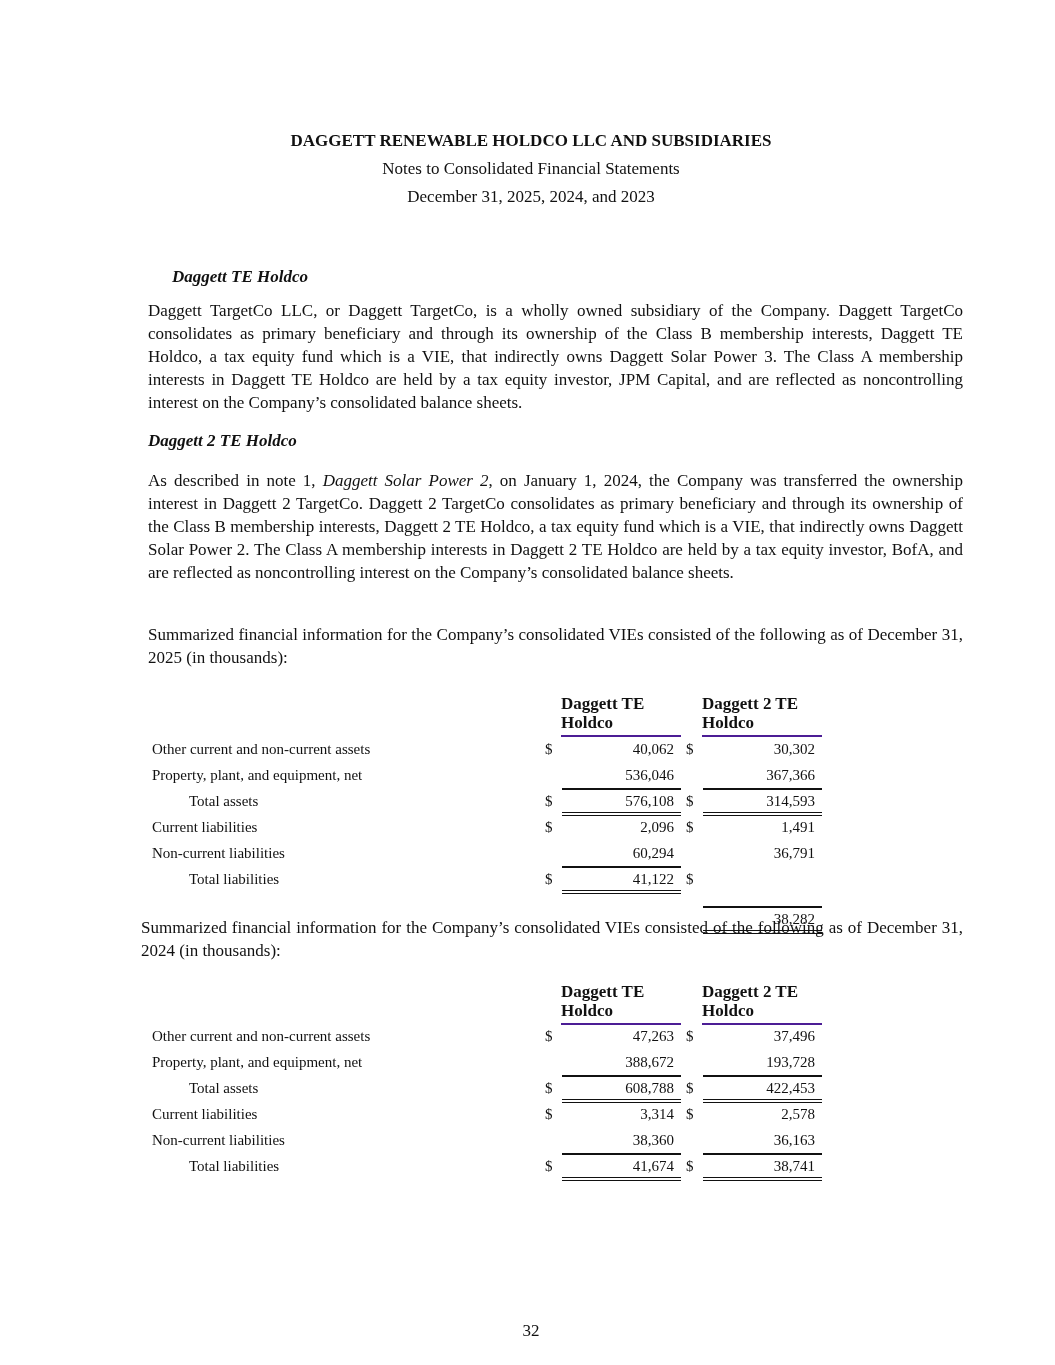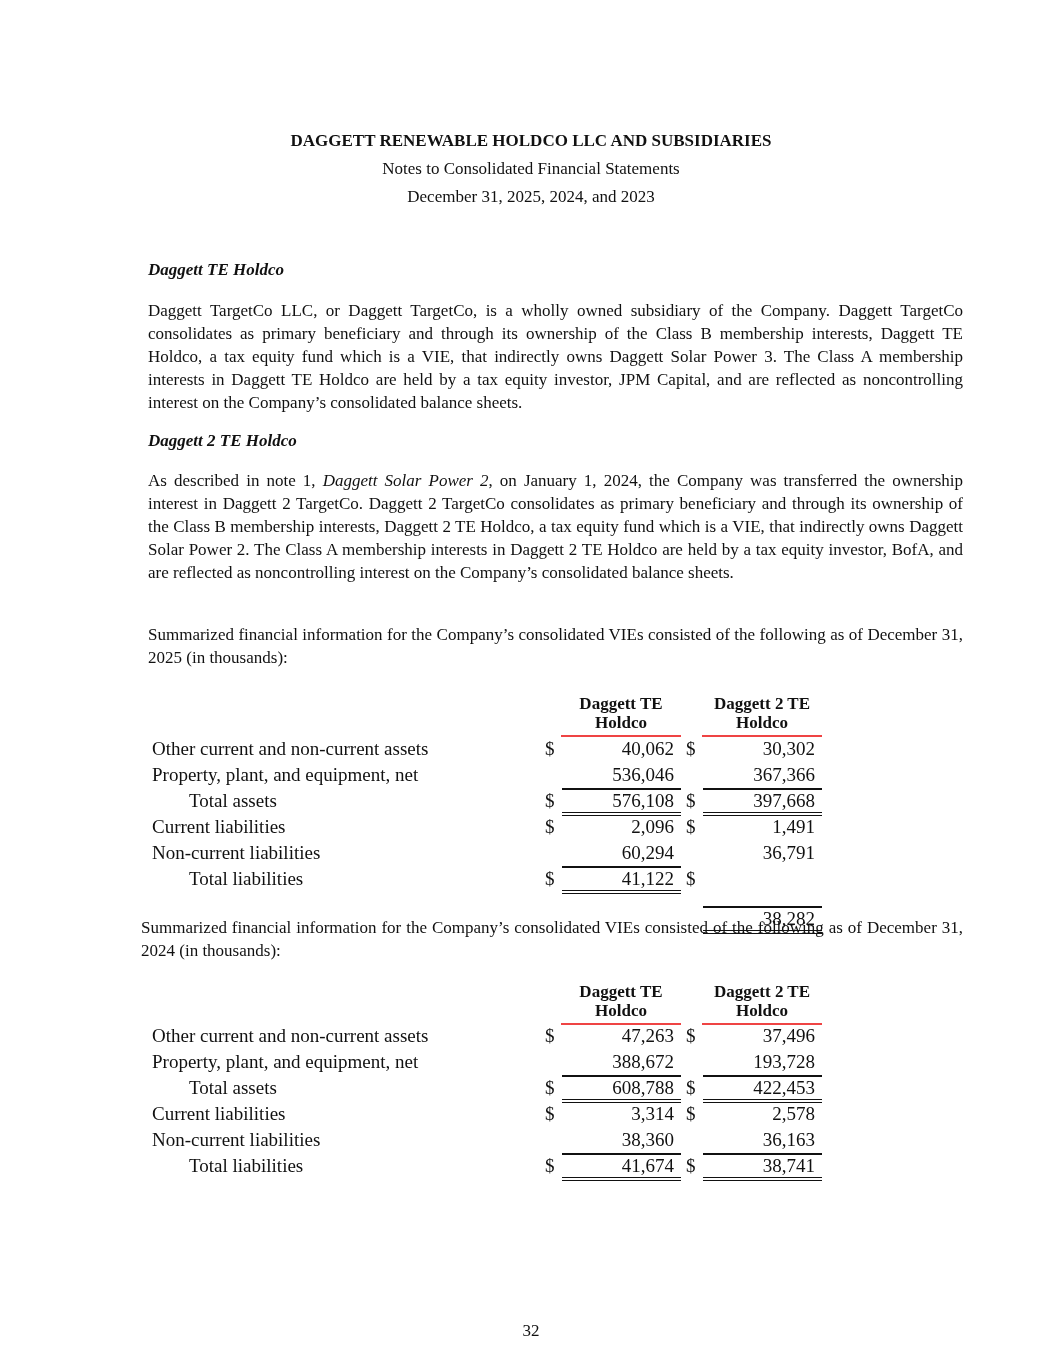--- a/index.html
+++ b/index.html
@@ -15,42 +15,42 @@
 
   .heading { position: absolute; left: 148px; font-size: 17px; font-weight: bold; font-style: italic; }
   .para {
     position: absolute; left: 148px; width: 815px; font-size: 17px; line-height: 23px;
     text-align: justify; text-align-last: left;
   }
   .para .ital { font-style: italic; }
 
   .tbl { position: absolute; left: 0; top: 0; width: 1055px; }
   .colhead {
-    position: absolute; width: 120px; text-align: center; font-weight: bold;
-    font-size: 17px; line-height: 19px; border-bottom: 2px solid #ef4444;
+    position: absolute; width: 120px; font-weight: bold;
+    font-size: 17px; line-height: 19px; border-bottom: 2px solid #4c1d95;
     padding-bottom: 3px;
   }
-  .row { position: absolute; left: 0; width: 1010px; height: 26px; font-size: 19px; line-height: 22px; }
+  .row { position: absolute; left: 0; width: 1010px; height: 26px; font-size: 15px; line-height: 22px; }
   .row .lbl { position: absolute; left: 152px; top: 0; white-space: nowrap; }
   .row .lbl.indent { left: 189px; }
   .row .dol { position: absolute; top: 0; width: 12px; }
   .row .val { position: absolute; top: 0; width: 119px; text-align: right; }
   .row .val .num { display: inline-block; padding-right: 7px; }
   .row .val.single-top { border-top: 2px solid #111; }
   .row .val.double-bot { border-bottom: 4px double #111; }
   .pageno { position: absolute; top: 1321px; left: 0; width: 1062px; text-align: center; font-size: 17px; }
 </style>
 </head>
 <body>
 
 <div class="hdr company">DAGGETT RENEWABLE HOLDCO LLC AND SUBSIDIARIES</div>
 <div class="hdr sub">Notes to Consolidated Financial Statements</div>
 <div class="hdr date">December 31, 2025, 2024, and 2023</div>
 
-<div class="heading" style="top:260px;">Daggett TE Holdco</div>
+<div class="heading" style="top:267px;margin-left:24px;">Daggett TE Holdco</div>
 <div class="para" style="top:299px;">Daggett TargetCo LLC, or Daggett TargetCo, is a wholly owned subsidiary of the Company. Daggett TargetCo consolidates as primary beneficiary and through its ownership of the Class B membership interests, Daggett TE Holdco, a tax equity fund which is a VIE, that indirectly owns Daggett Solar Power 3. The Class A membership interests in Daggett TE Holdco are held by a tax equity investor, JPM Capital, and are reflected as noncontrolling interest on the Company’s consolidated balance sheets.</div>
 
 <div class="heading" style="top:431px;">Daggett 2 TE Holdco</div>
 <div class="para" style="top:469px;"><span>As described in note 1, </span><span class="ital">Daggett Solar Power 2</span><span>, on January 1, 2024, the Company was transferred the ownership interest in Daggett 2 TargetCo. Daggett 2 TargetCo consolidates as primary beneficiary and through its ownership of the Class B membership interests, Daggett 2 TE Holdco, a tax equity fund which is a VIE, that indirectly owns Daggett Solar Power 2. The Class A membership interests in Daggett 2 TE Holdco are held by a tax equity investor, BofA, and are reflected as noncontrolling interest on the Company’s consolidated balance sheets.</span></div>
 
 <div class="para" style="top:623px;">Summarized financial information for the Company’s consolidated VIEs consisted of the following as of December 31, 2025 (in thousands):</div>
 
 <div class="tbl">
   <div class="colhead" style="left:561px; top:694px;">
     <div>Daggett TE</div>
@@ -71,21 +71,21 @@
   <div class="row" style="top:764px;">
     <span class="lbl">Property, plant, and equipment, net</span>
     <span class="val" style="left:562px;"><span class="num">536,046</span></span>
     <span class="val" style="left:703px;"><span class="num">367,366</span></span>
   </div>
   <div class="row" style="top:788px;">
     <span class="lbl indent" style="top:2px;">Total assets</span>
     <span class="dol" style="left:545px; top:2px;">$</span>
     <span class="val single-top double-bot" style="left:562px;"><span class="num">576,108</span></span>
     <span class="dol" style="left:686px; top:2px;">$</span>
-    <span class="val single-top double-bot" style="left:703px;"><span class="num">397,668</span></span>
+    <span class="val single-top double-bot" style="left:703px;"><span class="num">314,593</span></span>
   </div>
   <div class="row" style="top:816px;">
     <span class="lbl">Current liabilities</span>
     <span class="dol" style="left:545px;">$</span>
     <span class="val" style="left:562px;"><span class="num">2,096</span></span>
     <span class="dol" style="left:686px;">$</span>
     <span class="val" style="left:703px;"><span class="num">1,491</span></span>
   </div>
   <div class="row" style="top:842px;">
     <span class="lbl">Non-current liabilities</span>

